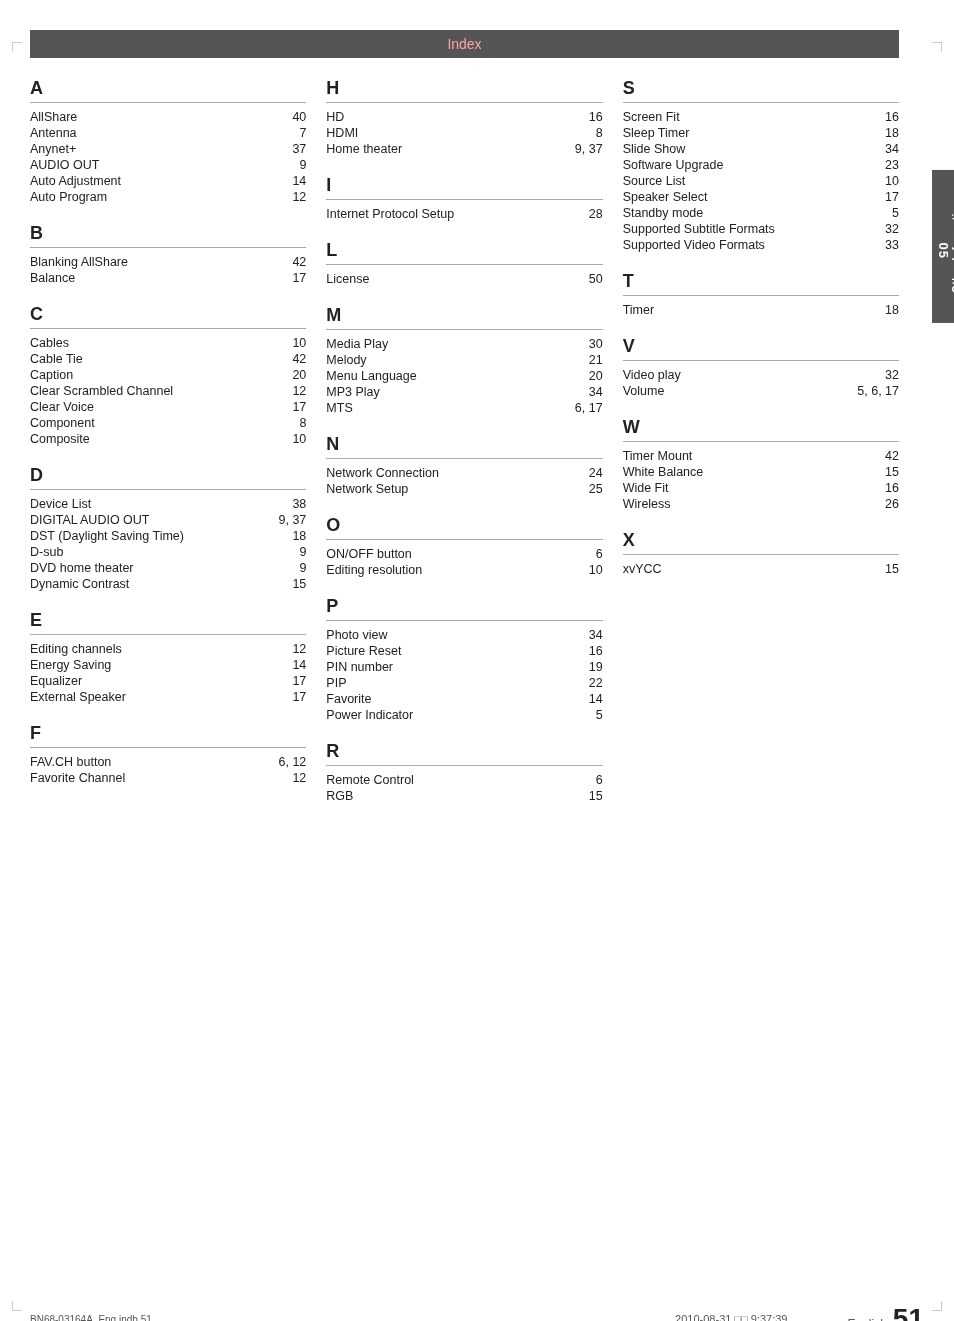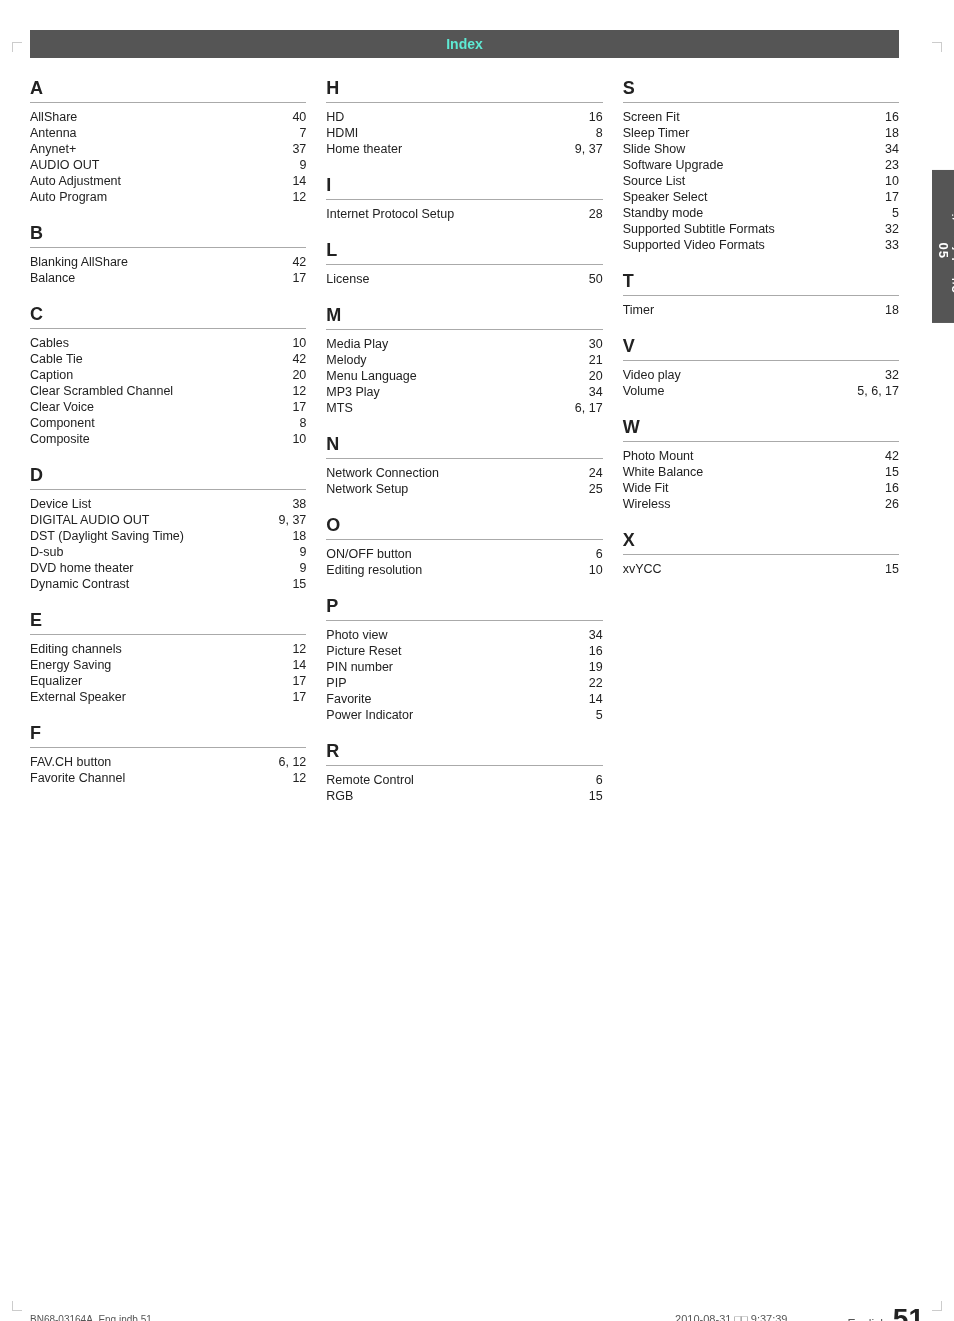--- a/index.html
+++ b/index.html
@@ -68,24 +68,24 @@
 
     
     .content-area {
       margin: 30px 30px 50px 30px;
       margin-right: 55px;
     }
 
     
     .index-header {
       background: #555;
-      color: #5eead4;
+      color: #fca5a5;
       text-align: center;
       font-size: 14px;
-      font-weight: bold;
+      font-weight: normal;
       padding: 6px 0;
       margin-bottom: 20px;
     }
 
     
     .columns {
       display: flex;
       gap: 0;
       width: 100%;
     }
@@ -464,21 +464,21 @@
           <div class="index-entry">
             <span class="entry-name">Video play</span>
             <span class="entry-page">32</span>
           </div>
           <div class="index-entry">
             <span class="entry-name">Volume</span>
             <span class="entry-page">5, 6, 17</span>
           </div>
           <div class="section-letter">W</div>
           <div class="index-entry">
-            <span class="entry-name">Photo Mount</span>
+            <span class="entry-name">Timer Mount</span>
             <span class="entry-page">42</span>
           </div>
           <div class="index-entry">
             <span class="entry-name">White Balance</span>
             <span class="entry-page">15</span>
           </div>
           <div class="index-entry">
             <span class="entry-name">Wide Fit</span>
             <span class="entry-page">16</span>
           </div>

